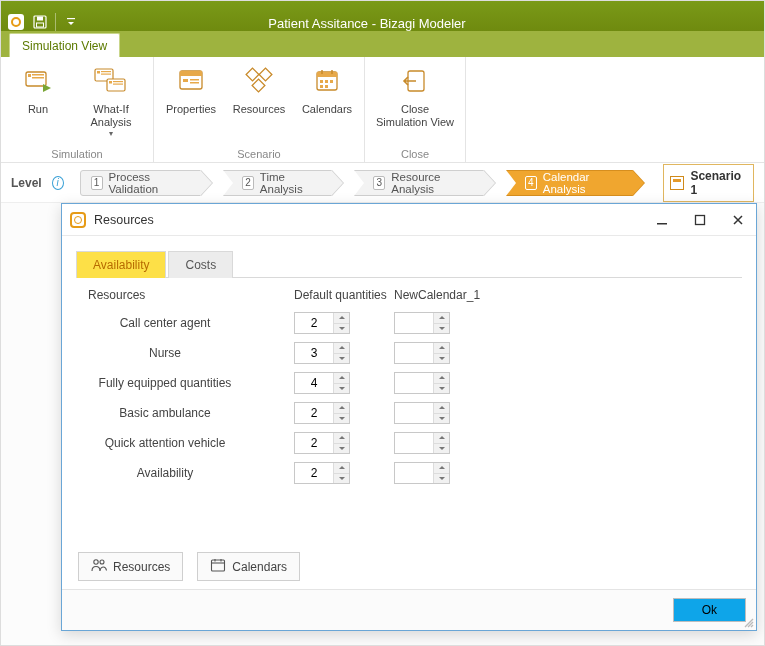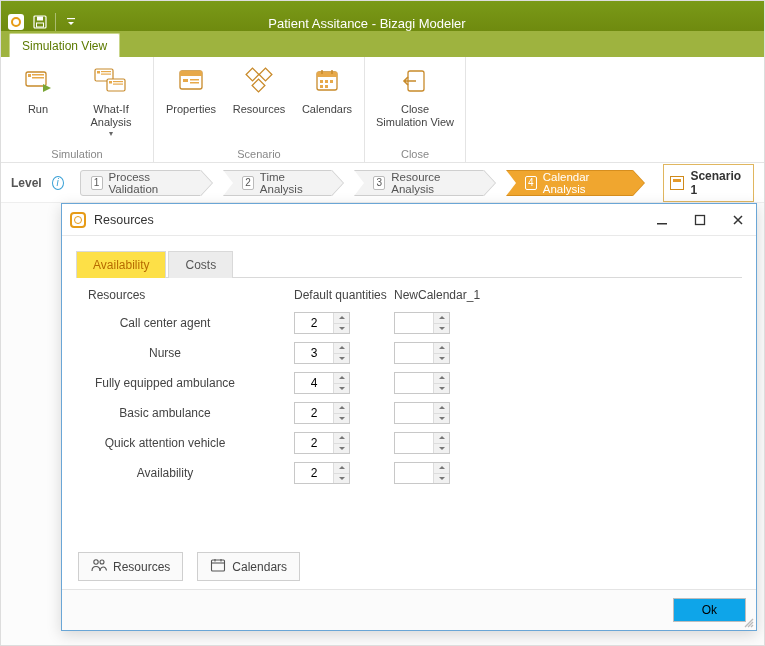--- a/index.html
+++ b/index.html
@@ -339,21 +339,21 @@
       <div>
                         <svg width="8" height="5">
                           <path d="M1 1 L4 4 L7 1 Z" fill="#777"></path>
                         </svg>
                       </div>
     </div>
   </div>
                 </div>
               </div>
               <div class="trow">
-                <div class="col-res">Fully equipped ambulance</div>
+                <div class="col-res">Fully equipped quantities</div>
                 <div class="col-def">
                   <div class="spinner">
     <input value="4" style="">
     <div class="btns">
       <div>
                         <svg width="8" height="5">
                           <path d="M1 4 L4 1 L7 4 Z" fill="#777"></path>
                         </svg>
                       </div>
       <div>

